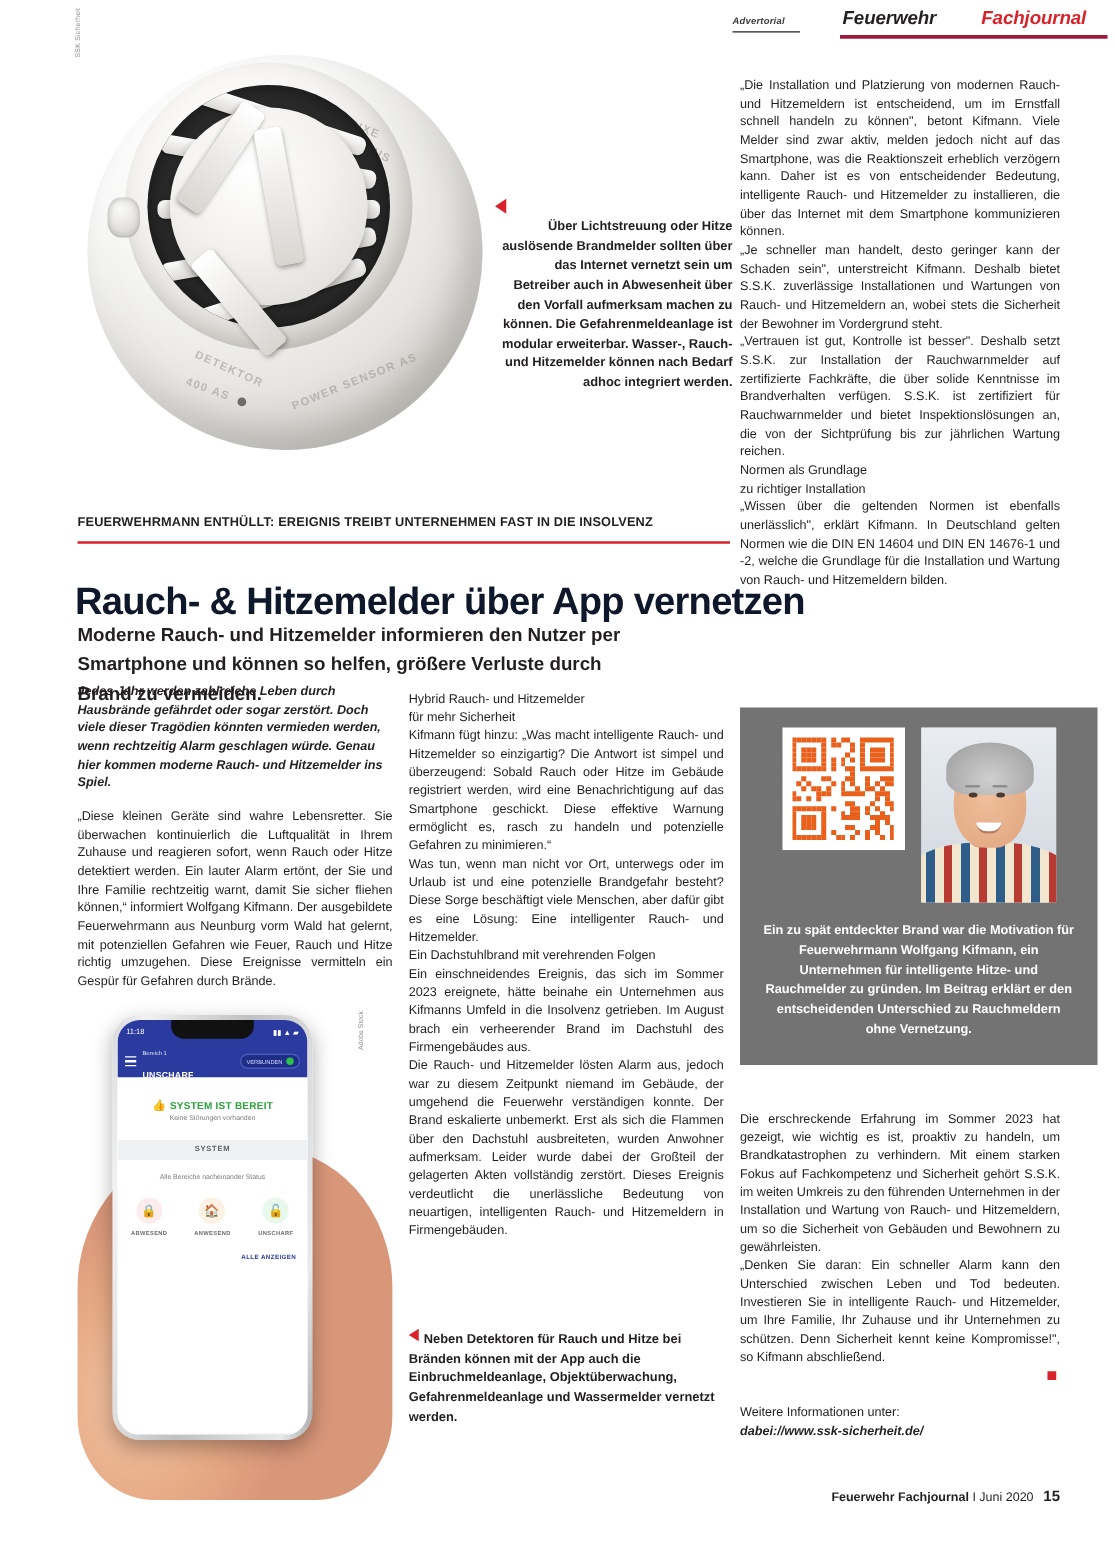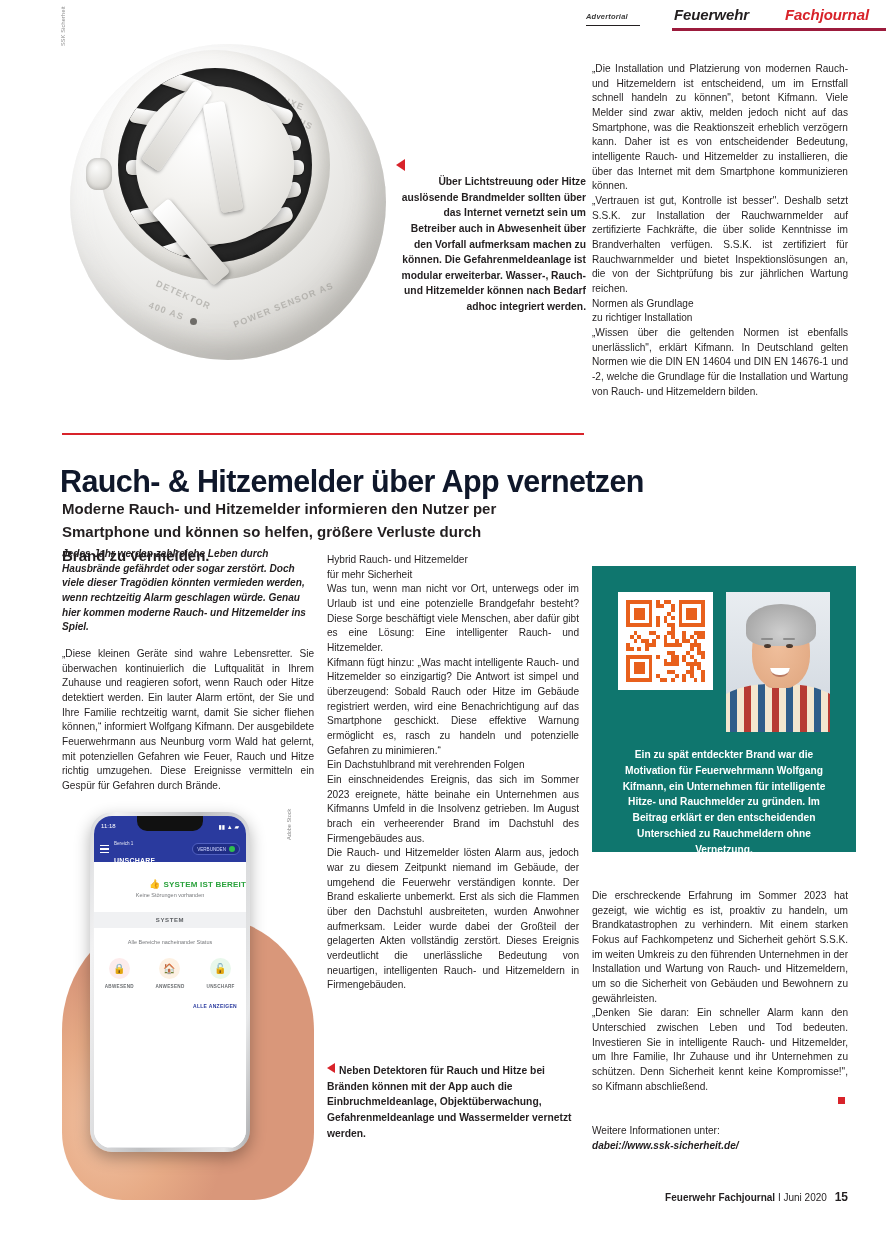--- a/index.html
+++ b/index.html
@@ -352,21 +352,21 @@
     padding: 2px 4px;
     font-size: 4.6px;
     color: #cfd6ff;
     display: flex;
     align-items: center;
     gap: 3px;
   }
   .pill .dot { width: 6px; height: 6px; border-radius: 50%; background: #2fbf4e; display:block; }
   .screen-body { position: relative; background: #fff; height: 100%; }
   .sys-ready {
-    text-align: right;
+    text-align: center;
     padding-top: 17px;
     font-size: 8px;
     font-weight: bold;
     color: #2aa23c;
     letter-spacing: .2px;
   }
   .thumb-ico { color: #2aa23c; margin-right: 3px; font-size: 9px; }
   .sys-sub {
     text-align: center;
     font-size: 5.5px;
@@ -454,25 +454,25 @@
     border-right: 8px solid #d8232a;
     margin-right: 4px;
     vertical-align: 1px;
   }
 
   
   .promo {
     position: absolute;
     left: 592px;
     top: 566px;
-    width: 264px;
+    width: 286px;
     height: 286px;
-    background: #0f766e;
+    background: #737373;
     box-sizing: border-box;
-    padding: 26px;
+    padding: 16px;
   }
   .promo-media {
     display: flex;
     gap: 13px;
     align-items: flex-start;
     justify-content: center;
   }
   .qr {
     width: 98px;
     height: 98px;
@@ -612,41 +612,43 @@
       <div class="det-led"></div>
     </div>
     <div class="credit-left">SSK Sicherheit</div>
   </div>
 
   <div class="caption-arrow"></div>
   <div class="hero-caption">
     <div class="hero-caption-body">Über Lichtstreuung oder Hitze auslösende Brandmelder sollten über das Internet vernetzt sein um Betreiber auch in Abwesenheit über den Vorfall aufmerksam machen zu können. Die Gefahrenmeldeanlage ist modular erweiterbar. Wasser-, Rauch- und Hitzemelder können nach Bedarf adhoc integriert werden.</div>
   </div>
 
+  <div class="kicker">FEUERWEHRMANN ENTHÜLLT: EREIGNIS TREIBT UNTERNEHMEN FAST IN DIE INSOLVENZ</div>
   <div class="kicker-rule"></div>
   <h1 class="headline">Rauch- &amp; Hitzemelder über App vernetzen</h1>
   <div class="standfirst">Moderne Rauch- und Hitzemelder informieren den Nutzer per Smartphone und können so helfen, größere Verluste durch Brand zu vermeiden.</div>
 
   <div class="col col-1">
     <p class="lede">Jedes Jahr werden zahlreiche Leben durch Hausbrände gefährdet oder sogar zerstört. Doch viele dieser Tragödien könnten vermieden werden, wenn rechtzeitig Alarm geschlagen würde. Genau hier kommen moderne Rauch- und Hitzemelder ins Spiel.</p>
     <p>„Diese kleinen Geräte sind wahre Lebensretter. Sie überwachen kontinuierlich die Luftqualität in Ihrem Zuhause und reagieren sofort, wenn Rauch oder Hitze detektiert werden. Ein lauter Alarm ertönt, der Sie und Ihre Familie rechtzeitig warnt, damit Sie sicher fliehen können,“ informiert Wolfgang Kifmann. Der ausgebildete Feuerwehrmann aus Neunburg vorm Wald hat gelernt, mit potenziellen Gefahren wie Feuer, Rauch und Hitze richtig umzugehen. Diese Ereignisse vermitteln ein Gespür für Gefahren durch Brände.</p>
   </div>
 
   <div class="col col-2">
     <p class="subhead" style="margin-top:0">Hybrid Rauch- und Hitzemelder</p>
     <p class="subhead" style="margin-top:0">für mehr Sicherheit</p>
+    <p>Kifmann fügt hinzu: „Was macht intelligente Rauch- und Hitzemelder so einzigartig? Die Antwort ist simpel und überzeugend: Sobald Rauch oder Hitze im Gebäude registriert werden, wird eine Benachrichtigung auf das Smartphone geschickt. Diese effektive Warnung ermöglicht es, rasch zu handeln und potenzielle Gefahren zu minimieren.“</p>
     <p>Was tun, wenn man nicht vor Ort, unterwegs oder im Urlaub ist und eine potenzielle Brandgefahr besteht? Diese Sorge beschäftigt viele Menschen, aber dafür gibt es eine Lösung: Eine intelligenter Rauch- und Hitzemelder.</p>
-    <p>Kifmann fügt hinzu: „Was macht intelligente Rauch- und Hitzemelder so einzigartig? Die Antwort ist simpel und überzeugend: Sobald Rauch oder Hitze im Gebäude registriert werden, wird eine Benachrichtigung auf das Smartphone geschickt. Diese effektive Warnung ermöglicht es, rasch zu handeln und potenzielle Gefahren zu minimieren.“</p>
     <p class="subhead">Ein Dachstuhlbrand mit verehrenden Folgen</p>
     <p>Ein einschneidendes Ereignis, das sich im Sommer 2023 ereignete, hätte beinahe ein Unternehmen aus Kifmanns Umfeld in die Insolvenz getrieben. Im August brach ein verheerender Brand im Dachstuhl des Firmengebäudes aus.</p>
     <p>Die Rauch- und Hitzemelder lösten Alarm aus, jedoch war zu diesem Zeitpunkt niemand im Gebäude, der umgehend die Feuerwehr verständigen konnte. Der Brand eskalierte unbemerkt. Erst als sich die Flammen über den Dachstuhl ausbreiteten, wurden Anwohner aufmerksam. Leider wurde dabei der Großteil der gelagerten Akten vollständig zerstört. Dieses Ereignis verdeutlicht die unerlässliche Bedeutung von neuartigen, intelligenten Rauch- und Hitzemeldern in Firmengebäuden.</p>
   </div>
 
   <div class="col col-3">
     <p>„Die Installation und Platzierung von modernen Rauch- und Hitzemeldern ist entscheidend, um im Ernstfall schnell handeln zu können", betont Kifmann. Viele Melder sind zwar aktiv, melden jedoch nicht auf das Smartphone, was die Reaktionszeit erheblich verzögern kann. Daher ist es von entscheidender Bedeutung, intelligente Rauch- und Hitzemelder zu installieren, die über das Internet mit dem Smartphone kommunizieren können.</p>
+    <p>„Je schneller man handelt, desto geringer kann der Schaden sein", unterstreicht Kifmann. Deshalb bietet S.S.K. zuverlässige Installationen und Wartungen von Rauch- und Hitzemeldern an, wobei stets die Sicherheit der Bewohner im Vordergrund steht.</p>
     <p>„Vertrauen ist gut, Kontrolle ist besser". Deshalb setzt S.S.K. zur Installation der Rauchwarnmelder auf zertifizierte Fachkräfte, die über solide Kenntnisse im Brandverhalten verfügen. S.S.K. ist zertifiziert für Rauchwarnmelder und bietet Inspektionslösungen an, die von der Sichtprüfung bis zur jährlichen Wartung reichen.</p>
     <p class="subhead">Normen als Grundlage</p>
     <p class="subhead" style="margin-top:0">zu richtiger Installation</p>
     <p>„Wissen über die geltenden Normen ist ebenfalls unerlässlich", erklärt Kifmann. In Deutschland gelten Normen wie die DIN EN 14604 und DIN EN 14676-1 und -2, welche die Grundlage für die Installation und Wartung von Rauch- und Hitzemeldern bilden.</p>
   </div>
 
   <div class="promo">
     <div class="promo-media">
       <div class="qr">
         <div class="qr-grid" id="qr-grid">

